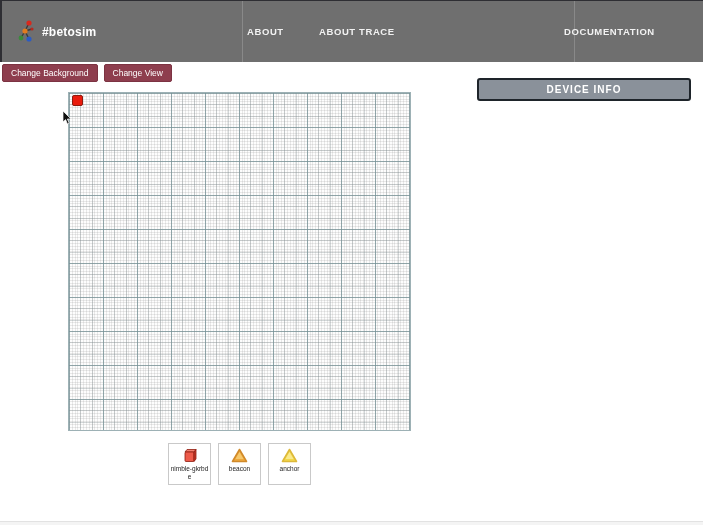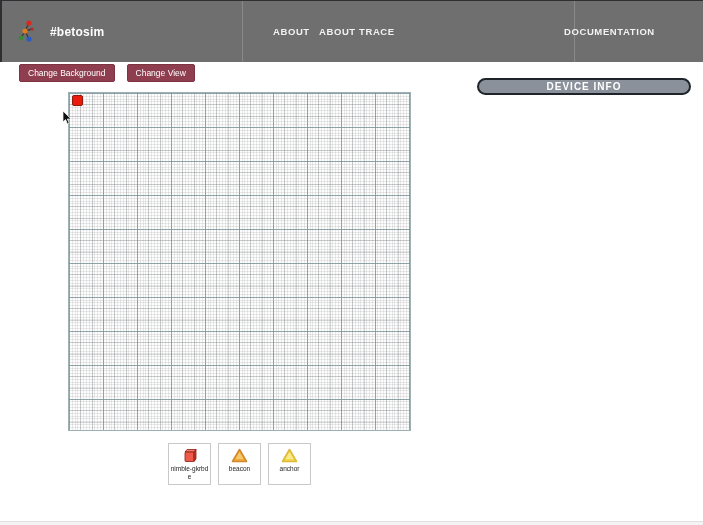--- a/index.html
+++ b/index.html
@@ -14,48 +14,48 @@
 
   
   .app-header {
     position: absolute; left: 0; top: 0; width: 703px; height: 62px;
     background: #6f6f6f;
     border-top: 1px solid #2e2e33;
     border-left: 2px solid #2e2e33;
   }
   .brand {
     position: absolute; left: 14px; top: 17px; height: 28px;
-    display: flex; align-items: center; gap: 12px; cursor: pointer;
+    display: flex; align-items: center; gap: 4px; cursor: pointer;
   }
   .brand-title {
     color: #ffffff; font-size: 12px; font-weight: bold; letter-spacing: 0.2px;
   }
   .nav-divider {
     position: absolute; top: 0; width: 1px; height: 62px;
     background: rgba(255,255,255,0.18);
   }
   .nav-item {
     position: absolute; top: 25px;
     color: #f2f2f2; font-size: 9.5px; font-weight: bold; letter-spacing: 0.6px;
     cursor: pointer; white-space: nowrap;
   }
 
   
-  .toolbar { position: absolute; left: 19px; top: 64px; display: flex; gap: 12px; }
+  .toolbar { position: absolute; left: 2px; top: 64px; display: flex; gap: 6px; }
   .tool-btn {
     background: #8e3e4e; color: #ffffff; border: 1px solid #7c3342;
     font-family: "Liberation Sans", sans-serif;
     font-size: 8.5px; padding: 3px 8px; border-radius: 2px; cursor: pointer;
     white-space: nowrap;
   }
 
   
   .device-info {
-    position: absolute; left: 477px; top: 78px; width: 214px; height: 17px;
-    background: #8a919a; border: 2px solid #1e242a; border-radius: 12px;
+    position: absolute; left: 477px; top: 78px; width: 214px; height: 23px;
+    background: #8a919a; border: 2px solid #1e242a; border-radius: 3px;
     display: flex; align-items: center; justify-content: center;
     color: #ffffff; font-size: 10px; font-weight: bold; letter-spacing: 1px;
     cursor: pointer;
   }
 
   
   .grid-canvas {
     position: absolute; left: 68px; top: 92px; width: 343px; height: 339px;
     border: 1px solid #9db1b5;
     background-color: #fdfdfd;
@@ -117,21 +117,21 @@
           <circle cx="13" cy="20" r="2.6" fill="#2a5bc4"></circle>
           <circle cx="16" cy="10" r="1.6" fill="#b42a20"></circle>
         </svg>
       </span>
       <span class="brand-title">#betosim</span>
     </div>
 
     <div class="nav-divider" style="left:240px;"></div>
     <div class="nav-divider" style="left:572px;"></div>
 
-    <div class="nav-item" style="left:271px;text-align:center;">ABOUT</div>
+    <div class="nav-item" style="left:245px;text-align:center;">ABOUT</div>
     <div class="nav-item" style="left:317px;">ABOUT TRACE</div>
     <div class="nav-item" style="left:562px;">DOCUMENTATION</div>
   </div>
 
   <div class="toolbar">
     <button class="tool-btn">Change Background</button>
     <button class="tool-btn">Change View</button>
   </div>
 
   <div class="device-info">

